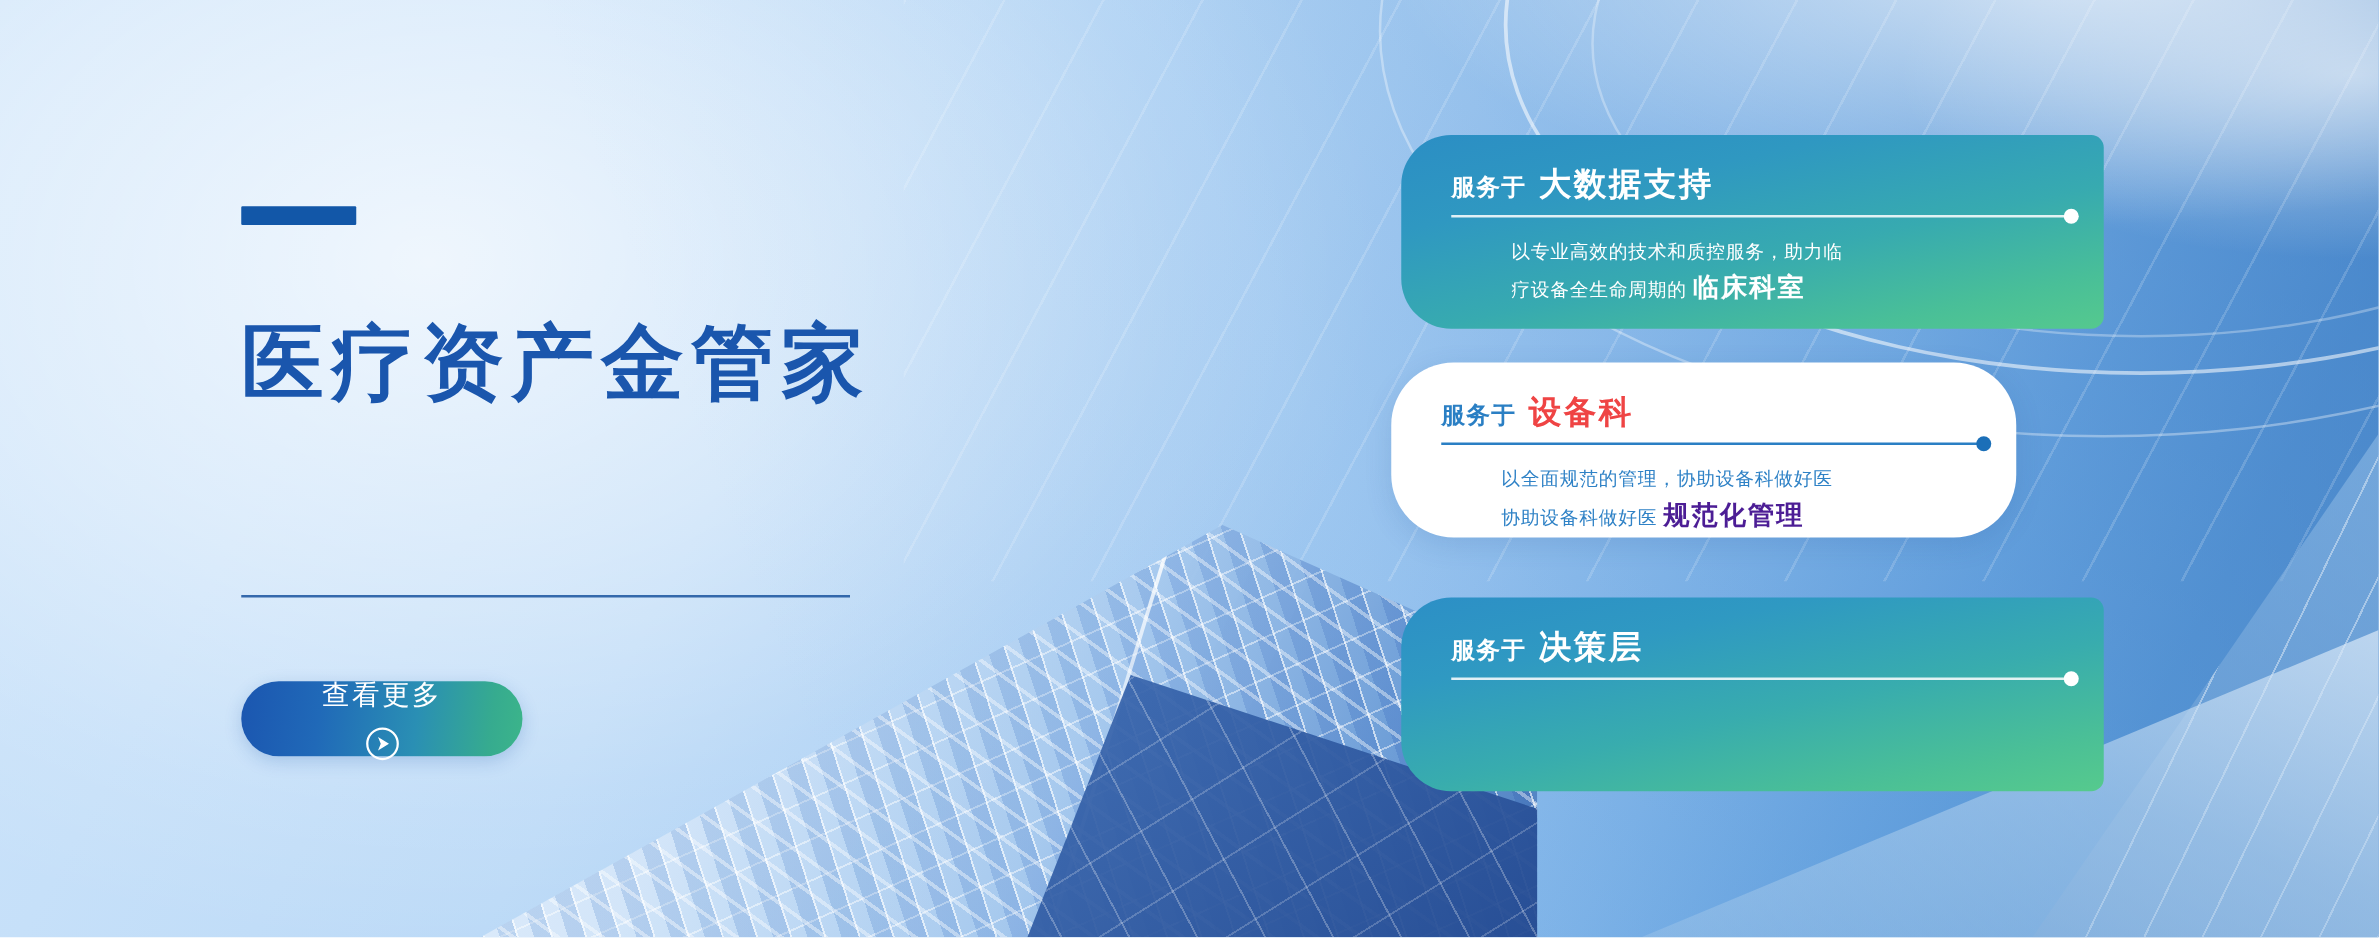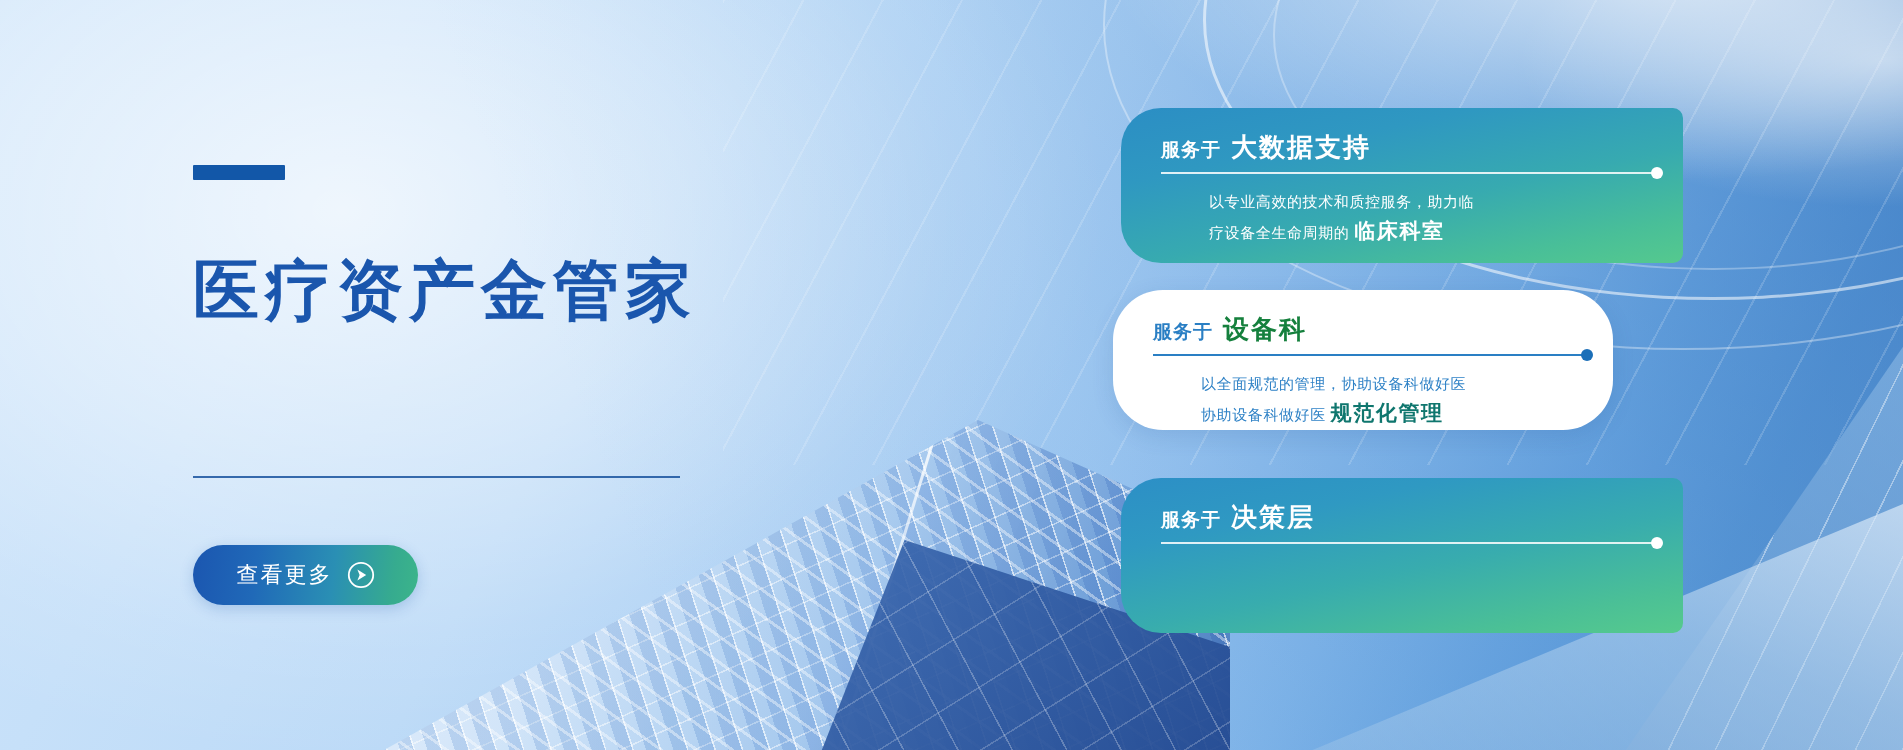--- a/index.html
+++ b/index.html
@@ -194,24 +194,24 @@
   .cta-button {
     position: absolute;
     left: 0; top: 545px;
     width: 225px; height: 60px;
     border: none;
     border-radius: 34px;
     background: linear-gradient(97deg, #1b56b0 0%, #2069b8 28%, #2a8fb4 62%, #36ab8f 88%, #3cb58a 100%);
     color: #ffffff;
     display: flex;
     align-items: center;
-    justify-content: center;
     gap: 14px;
     cursor: pointer;
     box-shadow: 0 4px 14px rgba(26,86,173,0.22);
+    flex-direction: column;
   }
   .cta-label {
     font-size: 22px;
     font-weight: 500;
     letter-spacing: 2px;
     color: #fff;
     line-height: 1;
   }
   .cta-arrow { display: block; width: 28px; height: 28px; flex: none; }
 
@@ -289,23 +289,23 @@
   .card-desc .bold { font-weight: 700; font-size: 21px; letter-spacing: 1.6px; }
 
   
   .theme-light .head-prefix,
   .theme-light .head-strong,
   .theme-light .card-desc { color: #ffffff; }
   .theme-light .divider-line { background: rgba(255,255,255,0.85); }
   .theme-light .divider-dot { background: #ffffff; }
 
   .theme-blue .head-prefix { color: #2a7fc4; }
-  .theme-blue .head-strong { color: #15803d; }
+  .theme-blue .head-strong { color: #ef4444; }
   .theme-blue .card-desc { color: #2f82c6; }
-  .theme-blue .card-desc .bold { color: #0f766e; }
+  .theme-blue .card-desc .bold { color: #4c1d95; }
   .theme-blue .divider-line { background: #2a7fc4; }
   .theme-blue .divider-dot { background: #1b6fb8; }
 </style>
 </head>
 <body>
 
 <div id="banner">
 
   <div class="bg-layer bloom-left"></div>
   <div class="bg-layer wash-right"></div>

